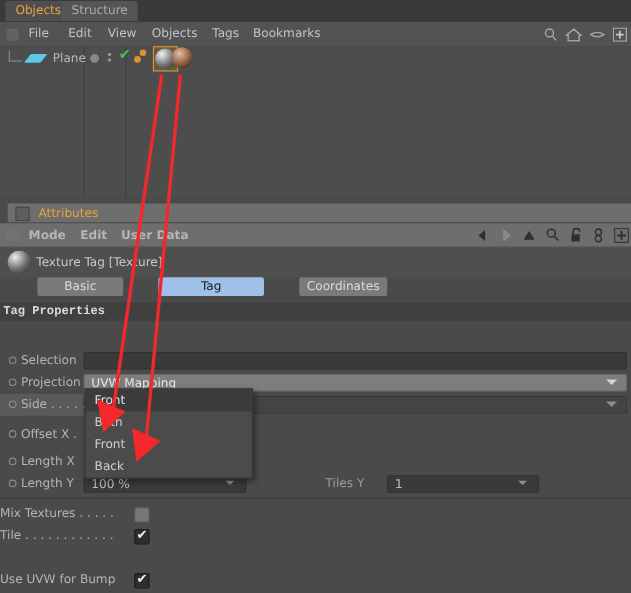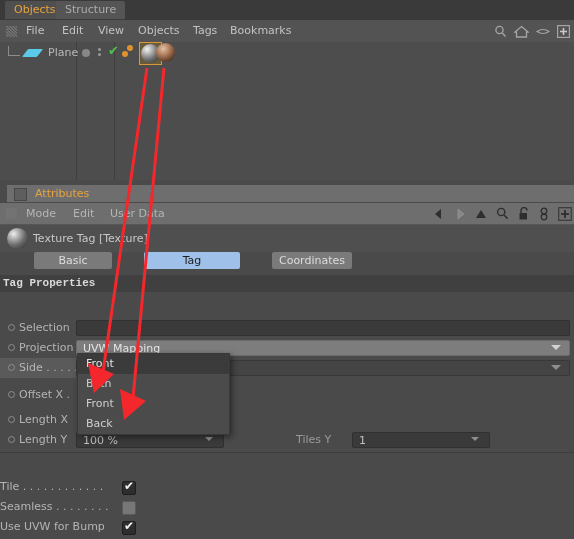--- a/index.html
+++ b/index.html
@@ -55,21 +55,21 @@
   .sphere2{background:radial-gradient(circle at 38% 30%,#e3c1a8 0%,#b07f5e 35%,#5c3a28 75%,#221510 100%);}
 
   
   .am{position:absolute;left:0;top:180px;width:574px;height:359px;background:#4a4a4a;}
   .amtitle{position:absolute;left:7px;top:5px;width:574px;height:17px;background:#6e6e6e;}
   .amtitle .sq{position:absolute;left:7px;top:3px;width:11px;height:11px;background:#5e5e5e;border:1px solid #474747;}
   .amtitle .t{position:absolute;left:28px;top:0;height:17px;line-height:17px;color:#e8a33d;font-size:11px;}
 
   .ammenu{position:absolute;left:0;top:23px;width:574px;height:21px;background:#6e6e6e;border-bottom:1px solid #565656;}
   .ammenu .grip{top:5px;}
-  .ammenu .mi{position:absolute;top:0;height:21px;line-height:21px;color:#b5b5b5;font-size:11px;}
+  .ammenu .mi{position:absolute;top:0;height:21px;line-height:21px;color:#b5b5b5;font-size:11px;font-weight:bold;}
   .amicons{position:absolute;right:2px;top:0;height:21px;display:flex;align-items:center;gap:9px;}
 
   .amhdr{position:absolute;left:0;top:45px;width:574px;height:27px;background:#4f4f4f;}
   .amhdr .ic{position:absolute;left:7px;top:3px;width:21px;height:21px;border-radius:50%;
     background:radial-gradient(circle at 32% 28%,#f0f0f0 0%,#c0c0c0 18%,#6a6a6a 55%,#262626 100%);}
   .amhdr .t{position:absolute;left:33px;top:0;height:27px;line-height:27px;color:#c7c7c7;font-size:11px;}
 
   .amtabs{position:absolute;left:3px;top:72px;height:17px;display:flex;gap:1px;}
   .amtab{height:17px;line-height:17px;text-align:center;font-size:11px;border-radius:2px;color:#dcdcdc;background:#7a7a7a;margin-left:31px;}
   .amtab.on{background:#9fc0e8;color:#1d1d1d;}
@@ -281,34 +281,34 @@
 
       <div style="position:absolute;left:296px;top:0;height:20px;line-height:20px;color:#9a9a9a;font-size:11px">
         <span class="bullet" style="margin-left:0"></span><span>Tiles Y</span>
       </div>
       <div class="field" style="left:352px;width:138px">1</div>
       <div class="caret dim" style="left:471px;top:7px;border-left-width:4px;border-right-width:4px;border-top-width:4px"></div>
     </div>
 
     <div class="divider" style="top:272px"></div>
 
+    <div class="cbrow" style="top:277px">
+      <div class="lbl" style="left:0">
+        <span class="bullet"></span><span>Mix Textures . . . . .</span>
+      </div>
+      <div class="cbox off" style="left:122px"></div>
+    </div>
 
     <div class="cbrow" style="top:297px">
       <div class="lbl" style="left:0">
         <span class="bullet"></span><span>Tile . . . . . . . . . . . .</span>
       </div>
       <div class="cbox on" style="left:122px"></div>
     </div>
 
-    <div class="cbrow" style="top:317px">
-      <div class="lbl" style="left:0">
-        <span class="bullet"></span><span>Seamless . . . . . . . .</span>
-      </div>
-      <div class="cbox off" style="left:122px"></div>
-    </div>
 
     <div class="cbrow" style="top:337px">
       <div class="lbl" style="left:0">
         <span class="bullet"></span><span>Use UVW for Bump</span>
       </div>
       <div class="cbox on" style="left:122px"></div>
     </div>
   </div>
 
   <div class="popup" style="left:77px;top:353px;width:151px">

